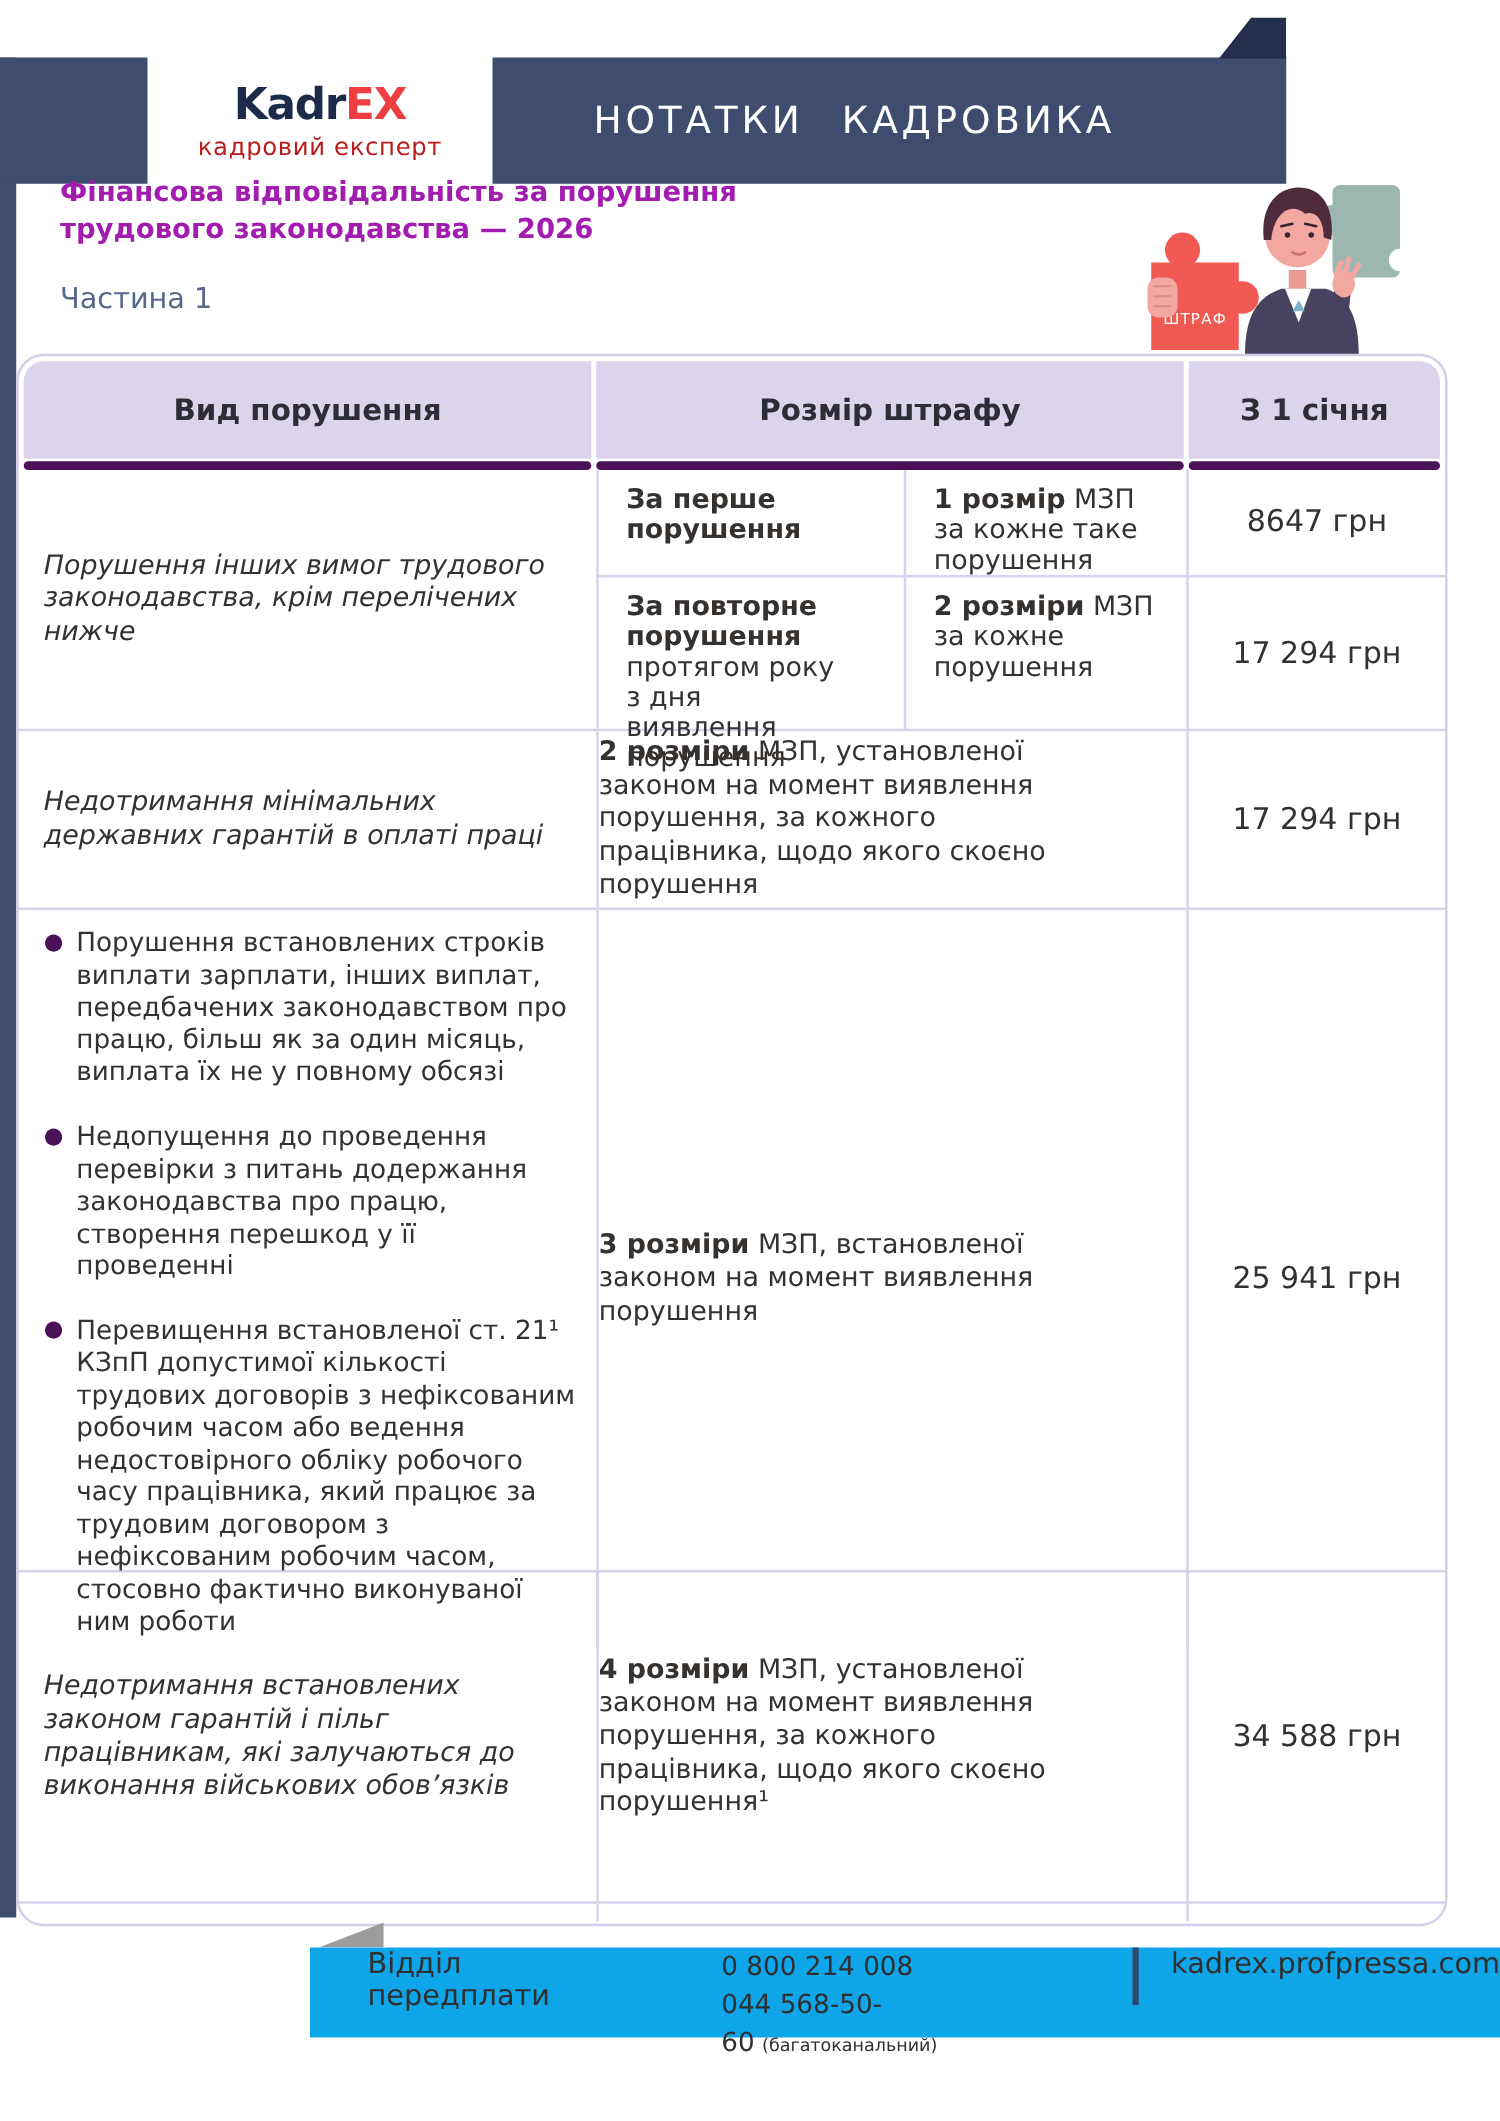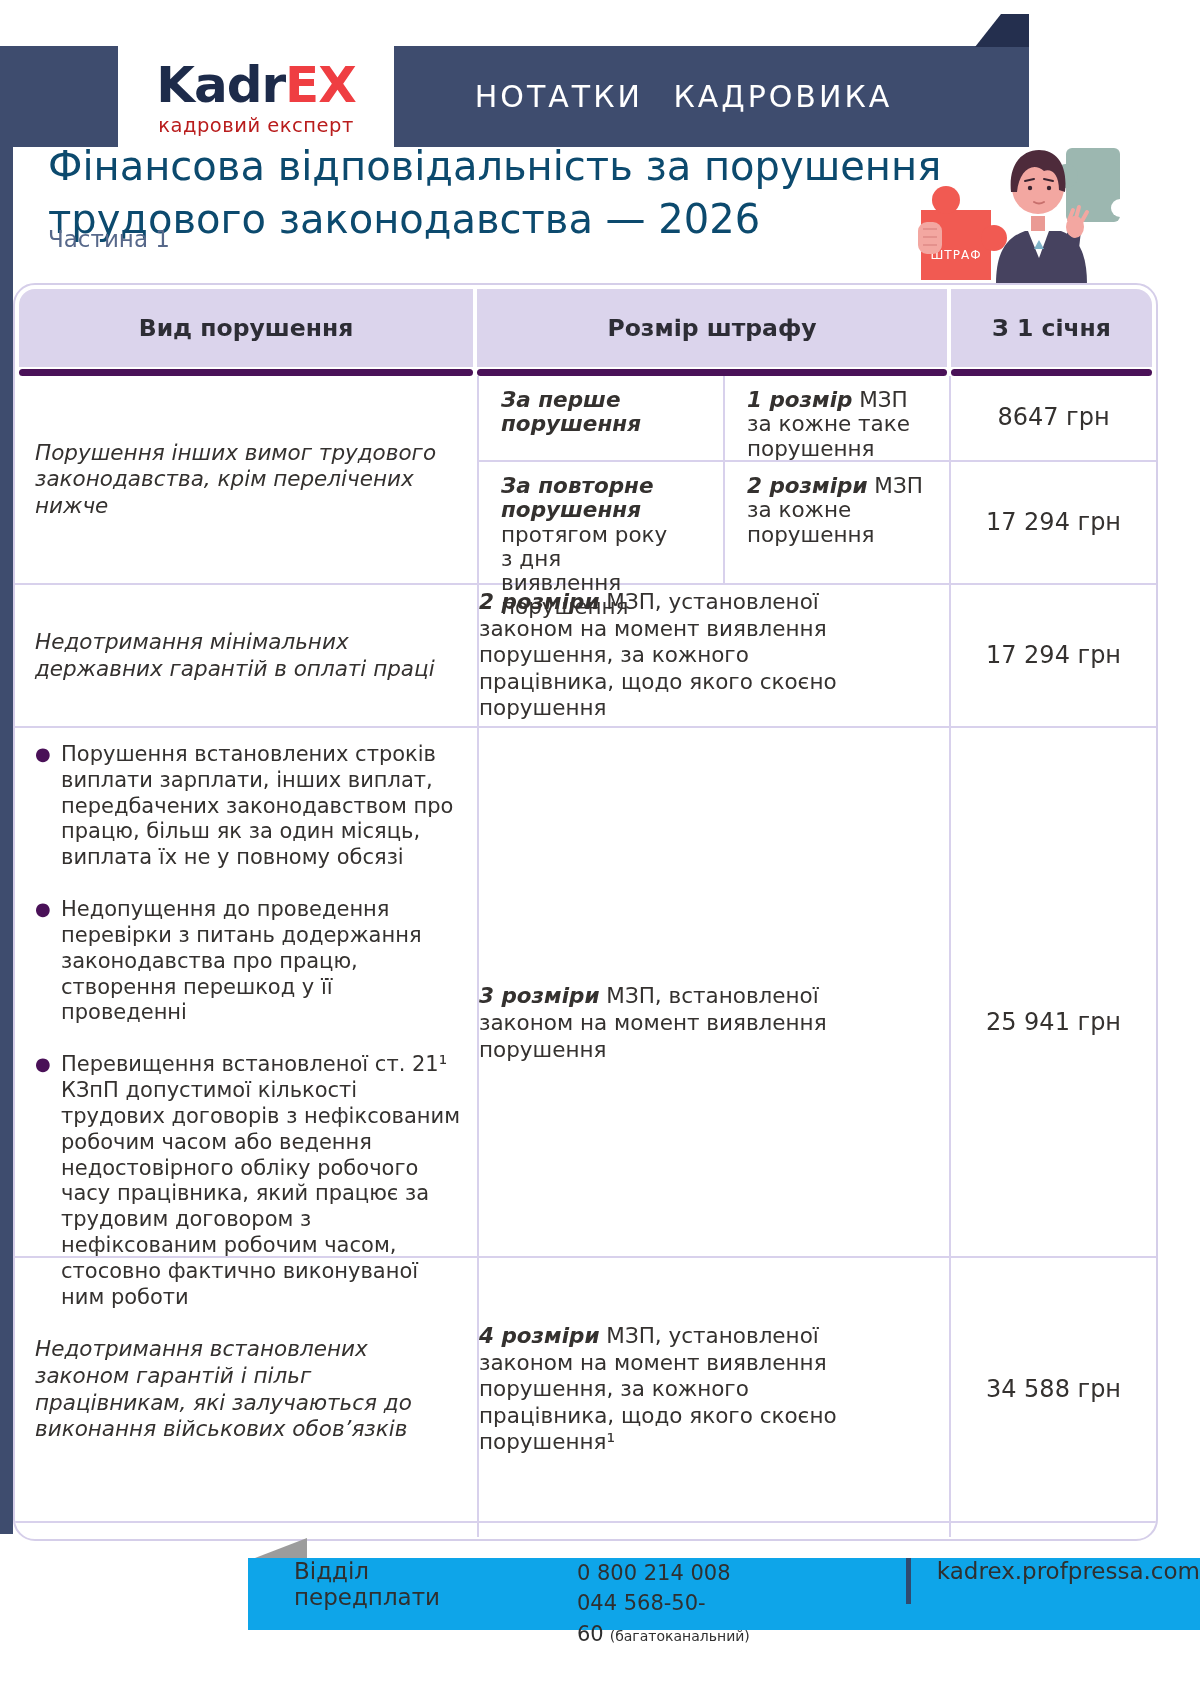--- a/index.html
+++ b/index.html
@@ -6,28 +6,28 @@
   html,body { background:#ffffff; }
   body { font-family:"DejaVu Sans","Liberation Sans",sans-serif; color:#34312f; }
   .page { position:relative; width:1200px; height:1697px; background:#fff; overflow:hidden; }
 
   
   .left-strip { position:absolute; left:0; top:46px; width:13px; height:1488px; background:#3e4c6e; }
   .band { position:absolute; left:0; top:46px; width:1029px; height:101px; background:#3e4c6e; }
   .fold { position:absolute; left:975px; top:14px; width:54px; height:33px; }
   .logo-card { position:absolute; left:118px; top:34px; width:276px; height:128px; background:#fff;
                display:flex; flex-direction:column; align-items:center; justify-content:center; }
-  .logo-text { font-size:50px; font-weight:700; letter-spacing:-1px; color:#1d2b4a; line-height:1; }
+  .logo-text { font-size:35px; font-weight:700; letter-spacing:-1px; color:#1d2b4a; line-height:1; }
   .logo-text .ex { color:#ef3e42; }
   .logo-tag { font-size:19.5px; color:#b91c1c; margin-top:4px; letter-spacing:0.5px; }
   .banner-text { position:absolute; left:394px; top:46px; width:579px; height:101px;
                  display:flex; align-items:center; justify-content:center;
                  color:#ffffff; font-size:30px; letter-spacing:3px; word-spacing:18px; font-weight:400; }
-  .doc-title { position:absolute; left:48px; top:140px; font-size:40px; font-weight:400;
-               color:#0c4a6e; line-height:1.32; white-space:nowrap; }
+  .doc-title { position:absolute; left:48px; top:140px; font-size:22px; font-weight:700;
+               color:#a21caf; line-height:1.32; white-space:nowrap; }
   .subtitle { position:absolute; left:48px; top:226px; font-size:23px; color:#57688a; }
   .illu { position:absolute; left:828px; top:128px; width:292px; height:156px; }
 
   
   .tbl { position:absolute; left:13px; top:283px; width:1145px; height:1258px;
          border:2px solid #d5cee9; border-radius:22px; background:#fff; overflow:hidden; }
   .thead { display:grid; grid-template-columns:454px 470px 201px; column-gap:4px; padding:4px 4px 0 4px; }
   .hcell .hfill { background:#dbd4ec; height:78px; display:flex; align-items:center; justify-content:center;
                   font-size:23.5px; font-weight:600; color:#2d2d35; border-radius:0; }
   .hcell:first-child .hfill { border-top-left-radius:16px; }
@@ -38,21 +38,21 @@
   .row1 { display:grid; grid-template-columns:462px 246px 226px 207px; grid-template-rows:84px 123px; }
   .ht   { border-top:2px solid #d8d1ec; }
   .vl   { border-left:2px solid #d8d1ec; }
 
   .cell { font-size:21.5px; line-height:1.24; }
   .vio  { display:flex; align-items:center; padding-left:20px; padding-right:14px;font-style:italic; }
   .vio > div { max-width:408px; }
   .fine { display:flex; align-items:center; padding-right:12px; }
   .fine > div { width:368px; }
   .amt  { display:flex; align-items:center; justify-content:center; font-size:24px; color:#34312f; }
-  b { font-weight:700;font-style:italic; }
+  b { font-weight:700; }
 
   .sublabel, .subfine { padding:12px 10px 4px 22px; line-height:1.13; }
   .sublabel > div { max-width:172px; }
   .subfine  > div { max-width:195px; }
 
   .bullets { padding:14px 14px 8px 20px; display:flex; flex-direction:column; justify-content:center; }
   .bullet-item { margin-bottom:26px; font-size:21px; line-height:1.23; padding-left:26px; position:relative; }
   .bullet-item:last-child { margin-bottom:0; }
   .bullet-item::before { content:"●"; position:absolute; left:0; top:1px; color:#4a1158; font-size:18px; }
 

